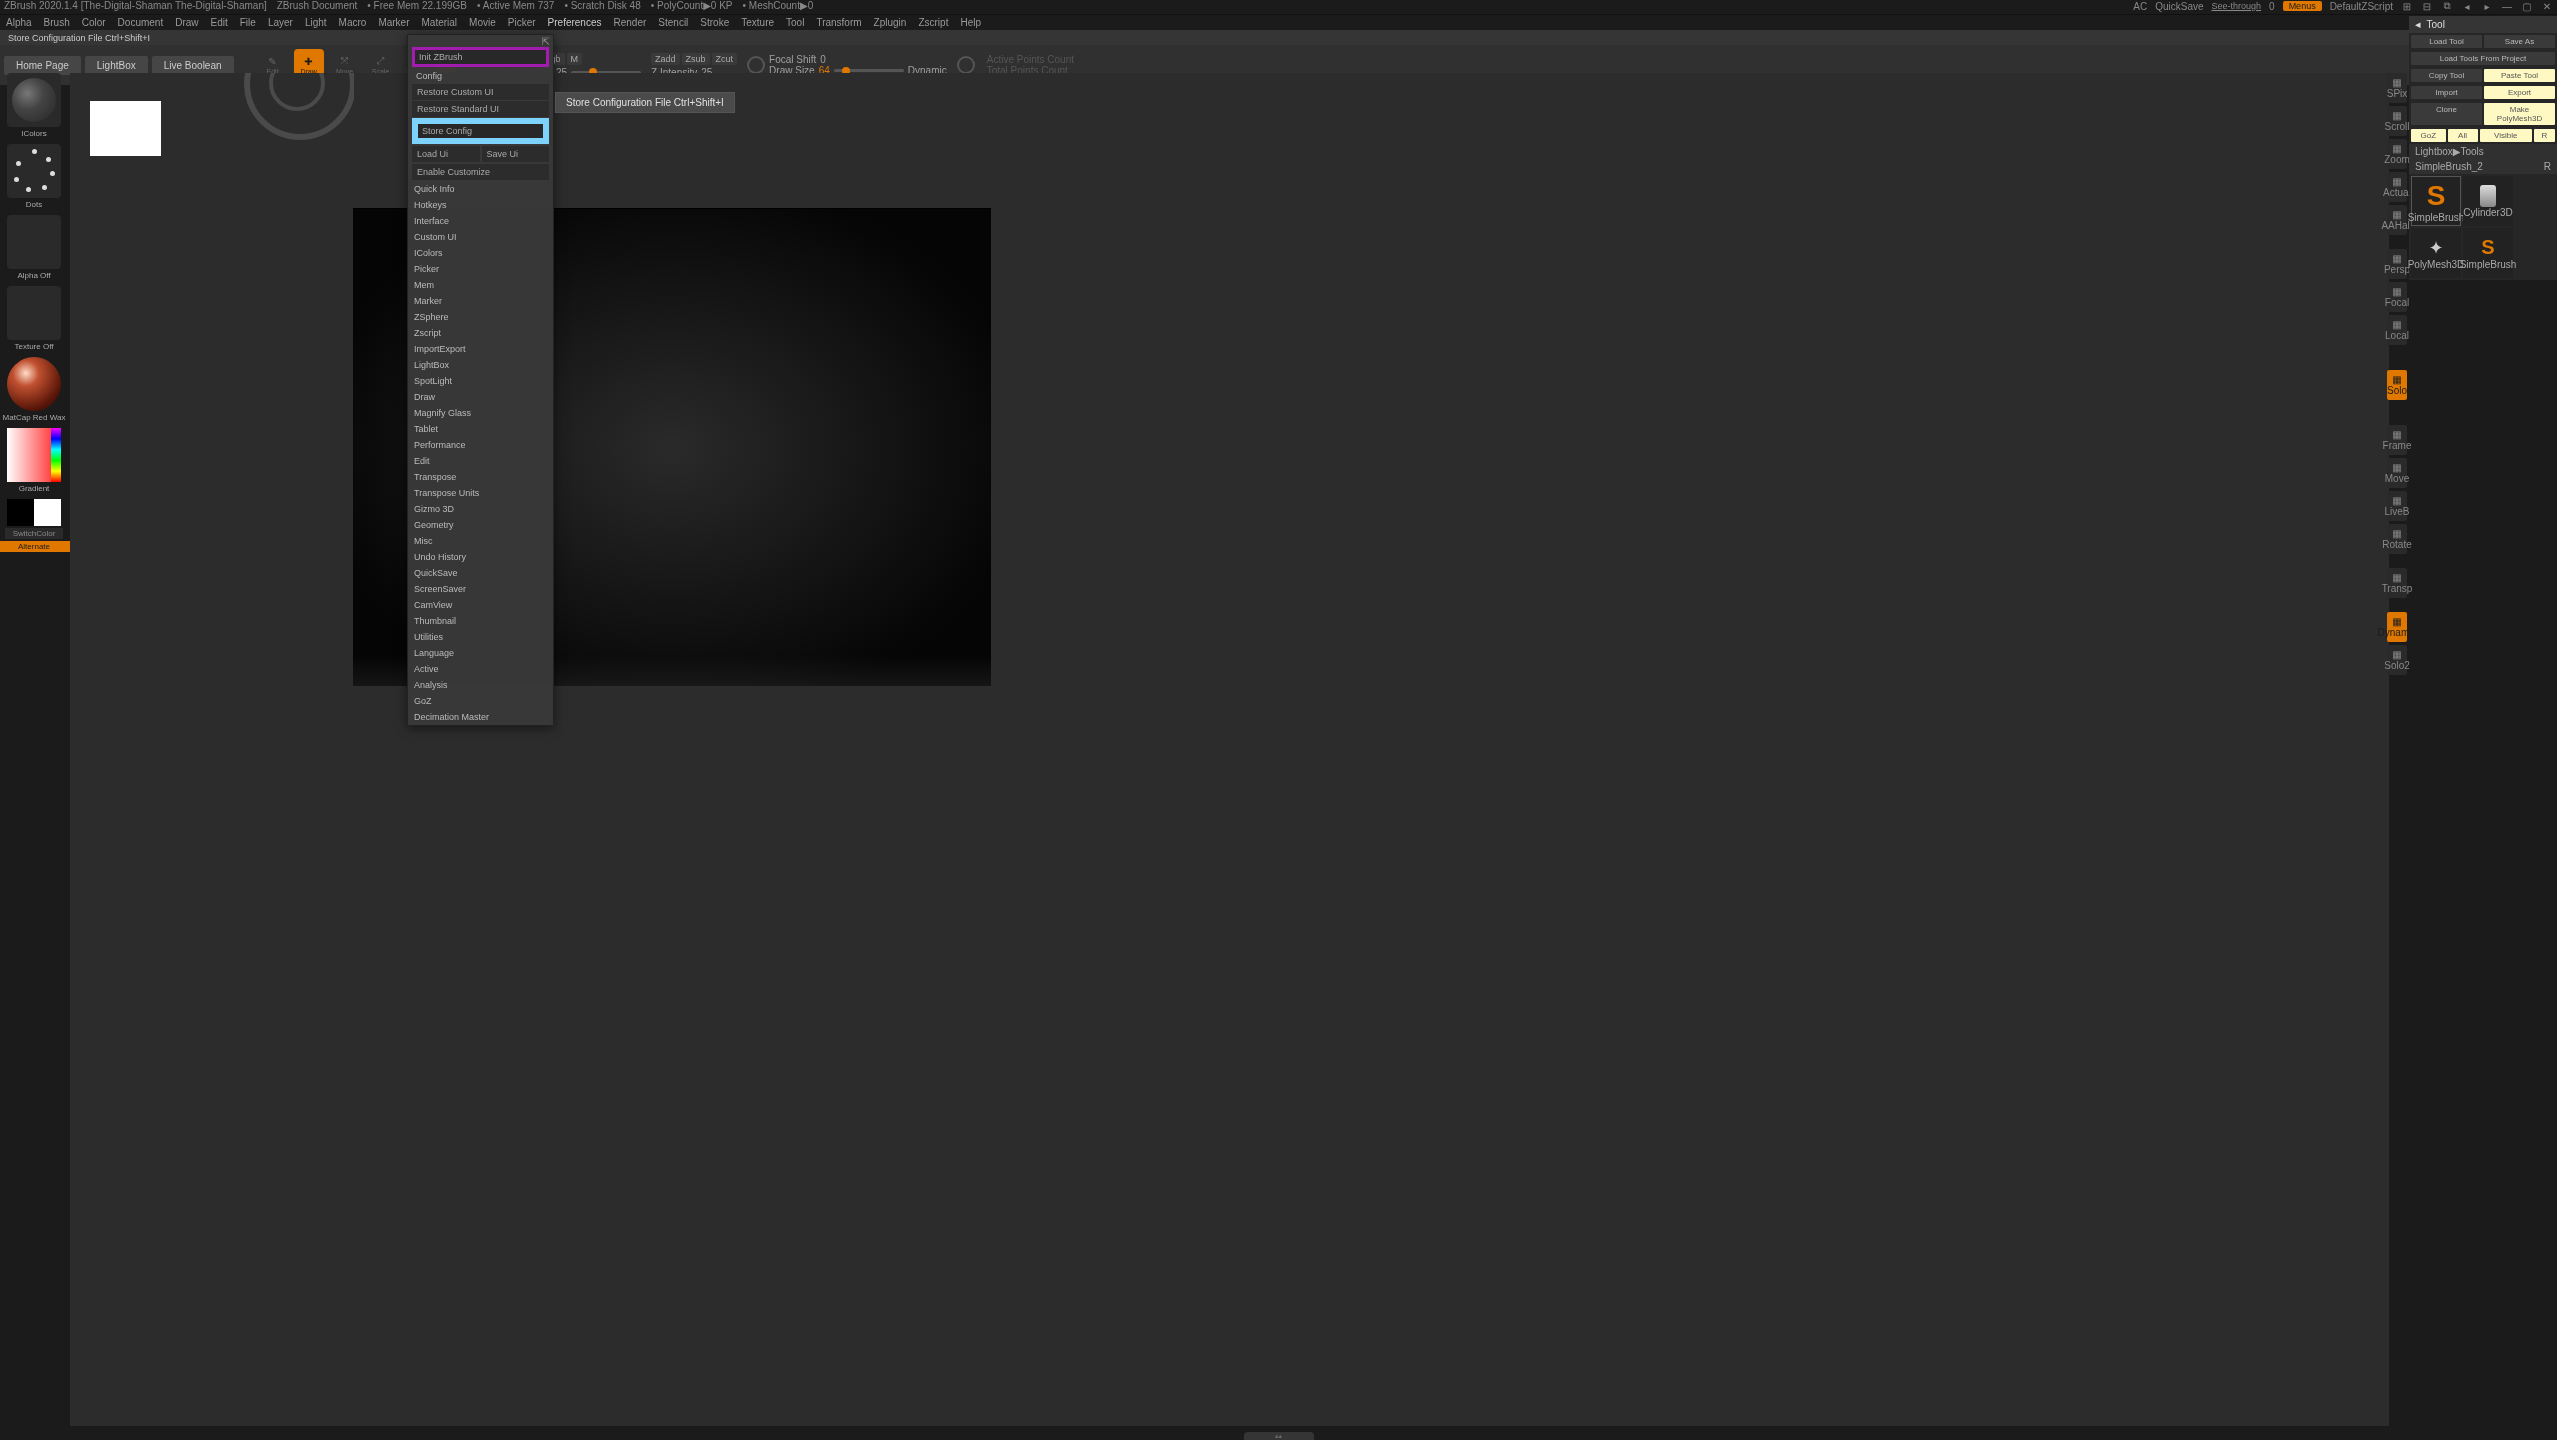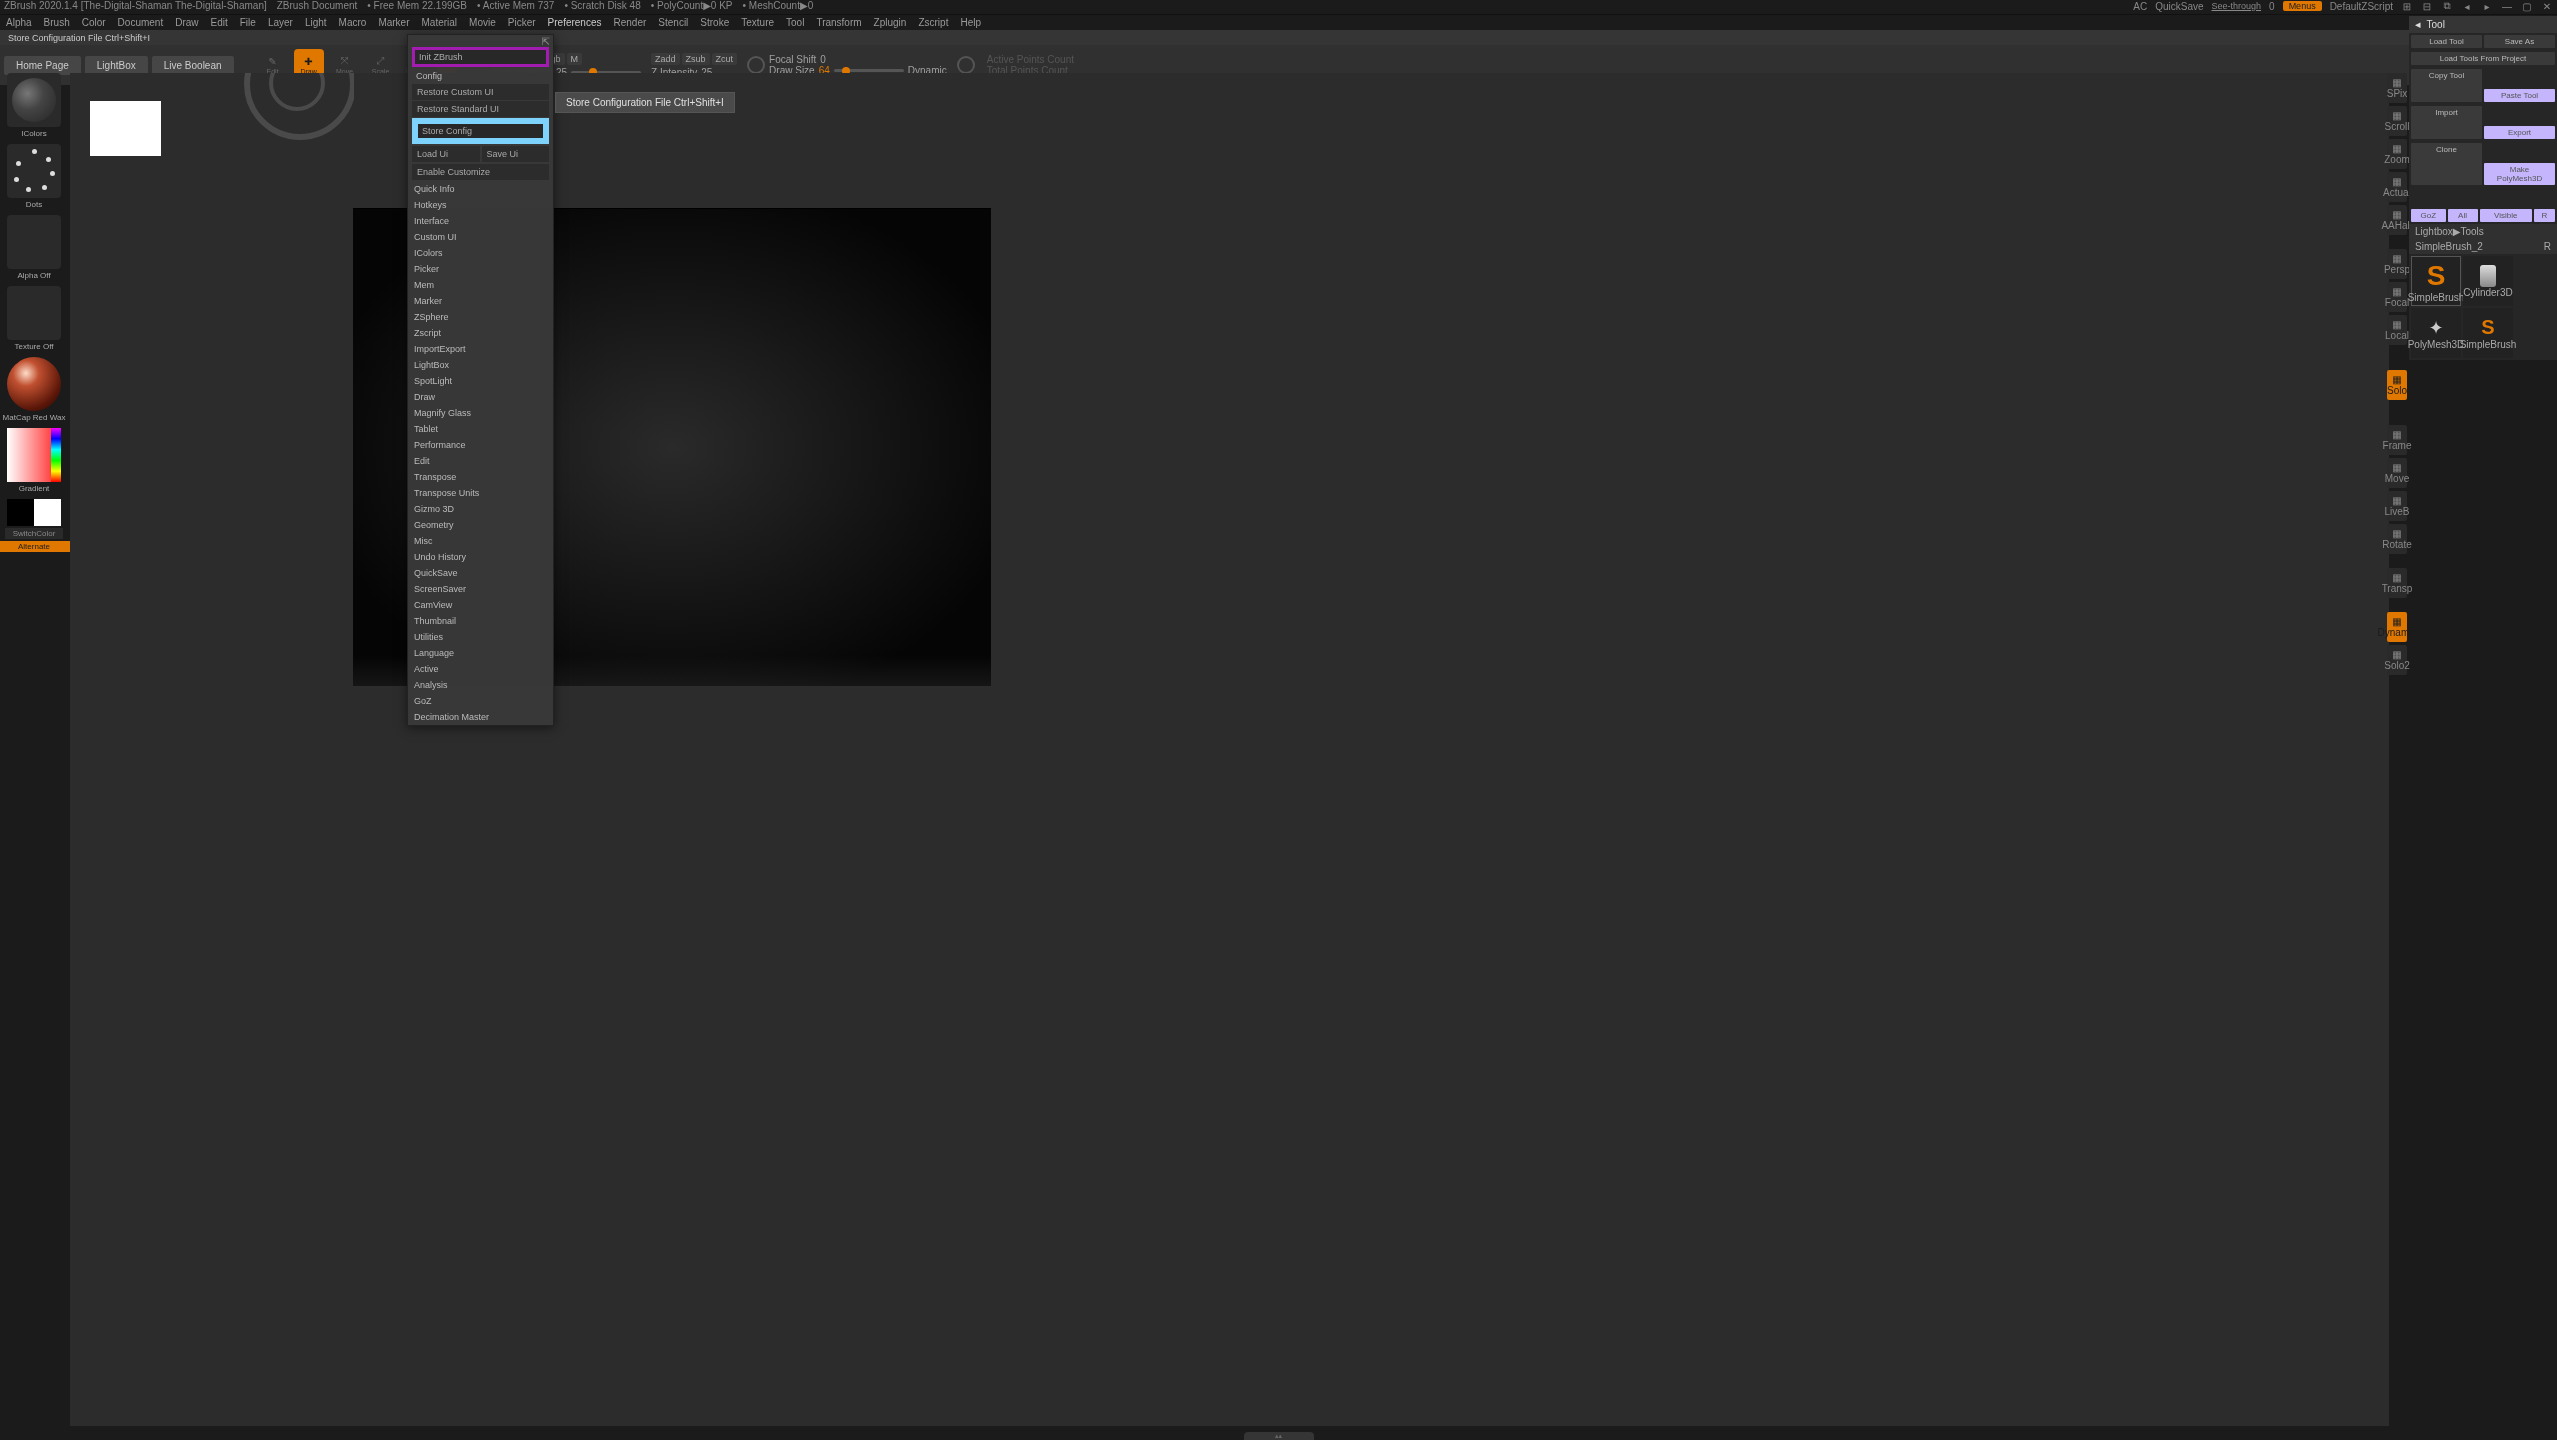--- a/index.html
+++ b/index.html
@@ -86,21 +86,21 @@
 .right-strip .rbtn.tall{height:30px;}
 .right-strip .gap{height:8px;}
 
 
 .tool-panel{position:absolute;right:0;top:16px;width:148px;background:#262626;color:#aaa;}
 .tool-panel .hdr{background:#353535;padding:2px 6px;font-size:11px;color:#ddd;display:flex;align-items:center;gap:6px;}
 .tool-panel .hdr .arrow{font-size:11px;}
 .tool-panel .row{display:flex;gap:2px;padding:2px;}
 .tool-panel .btn{flex:1;background:#3a3a3a;padding:2px 4px;font-size:8px;color:#bbb;text-align:center;border-radius:1px;}
 .tool-panel .btn.wide{flex:2;}
-.tool-panel .btn.dim{color:#555;background:#c4b5fd;margin-top:20px;}
+.tool-panel .btn.dim{color:#555;background:#fef9c3;}
 .tool-panel .subhdr{background:#303030;padding:2px 6px;font-size:8px;color:#aaa;display:flex;justify-content:space-between;}
 .tool-panel .thumbgrid{display:flex;flex-wrap:wrap;gap:2px;padding:2px;}
 .tool-panel .thumb{width:50px;height:50px;background:#222;display:flex;flex-direction:column;align-items:center;justify-content:center;font-size:7px;color:#aaa;position:relative;}
 .tool-panel .thumb.sel{border:1px solid #555;}
 .tool-panel .thumb .s-shape{font-size:28px;color:#e07800;font-weight:bold;}
 .tool-panel .thumb .cyl{width:16px;height:22px;background:linear-gradient(#ddd,#888);border-radius:3px;}
 .tool-panel .thumb .star{color:#ccc;font-size:18px;}
 
 
 .bottom-handle{position:absolute;left:50%;bottom:0;transform:translateX(-50%);width:70px;height:8px;background:#353535;border-radius:4px 4px 0 0;display:flex;align-items:center;justify-content:center;color:#666;font-size:7px;}

